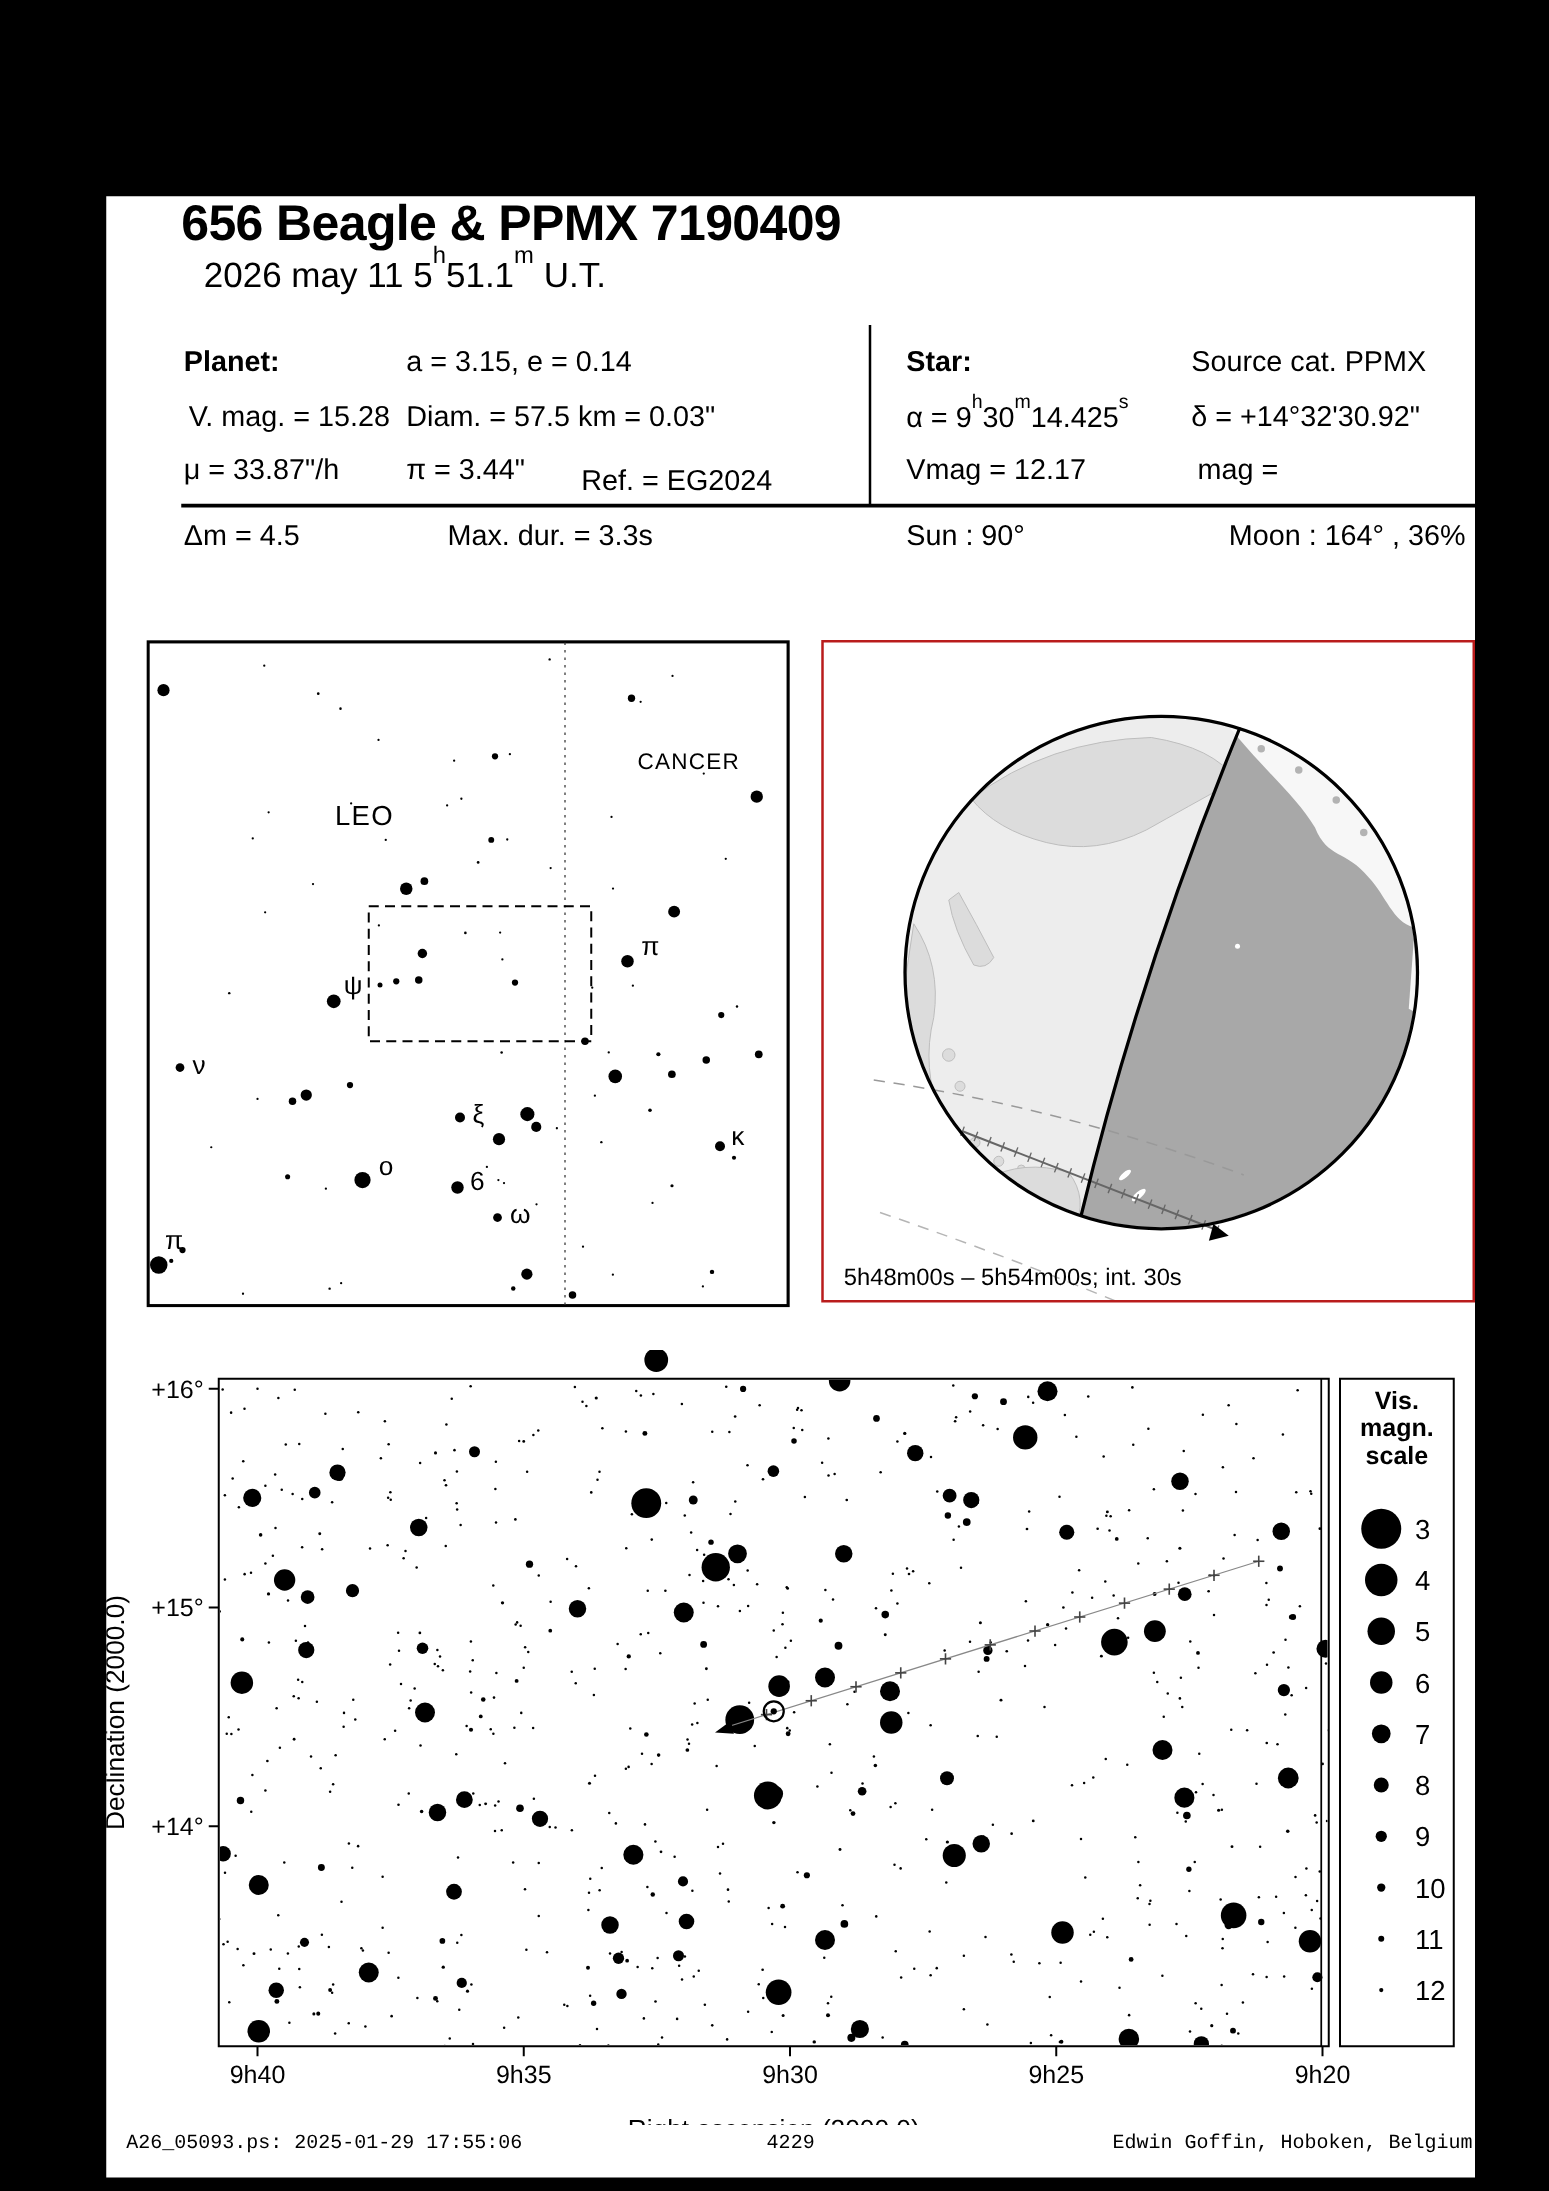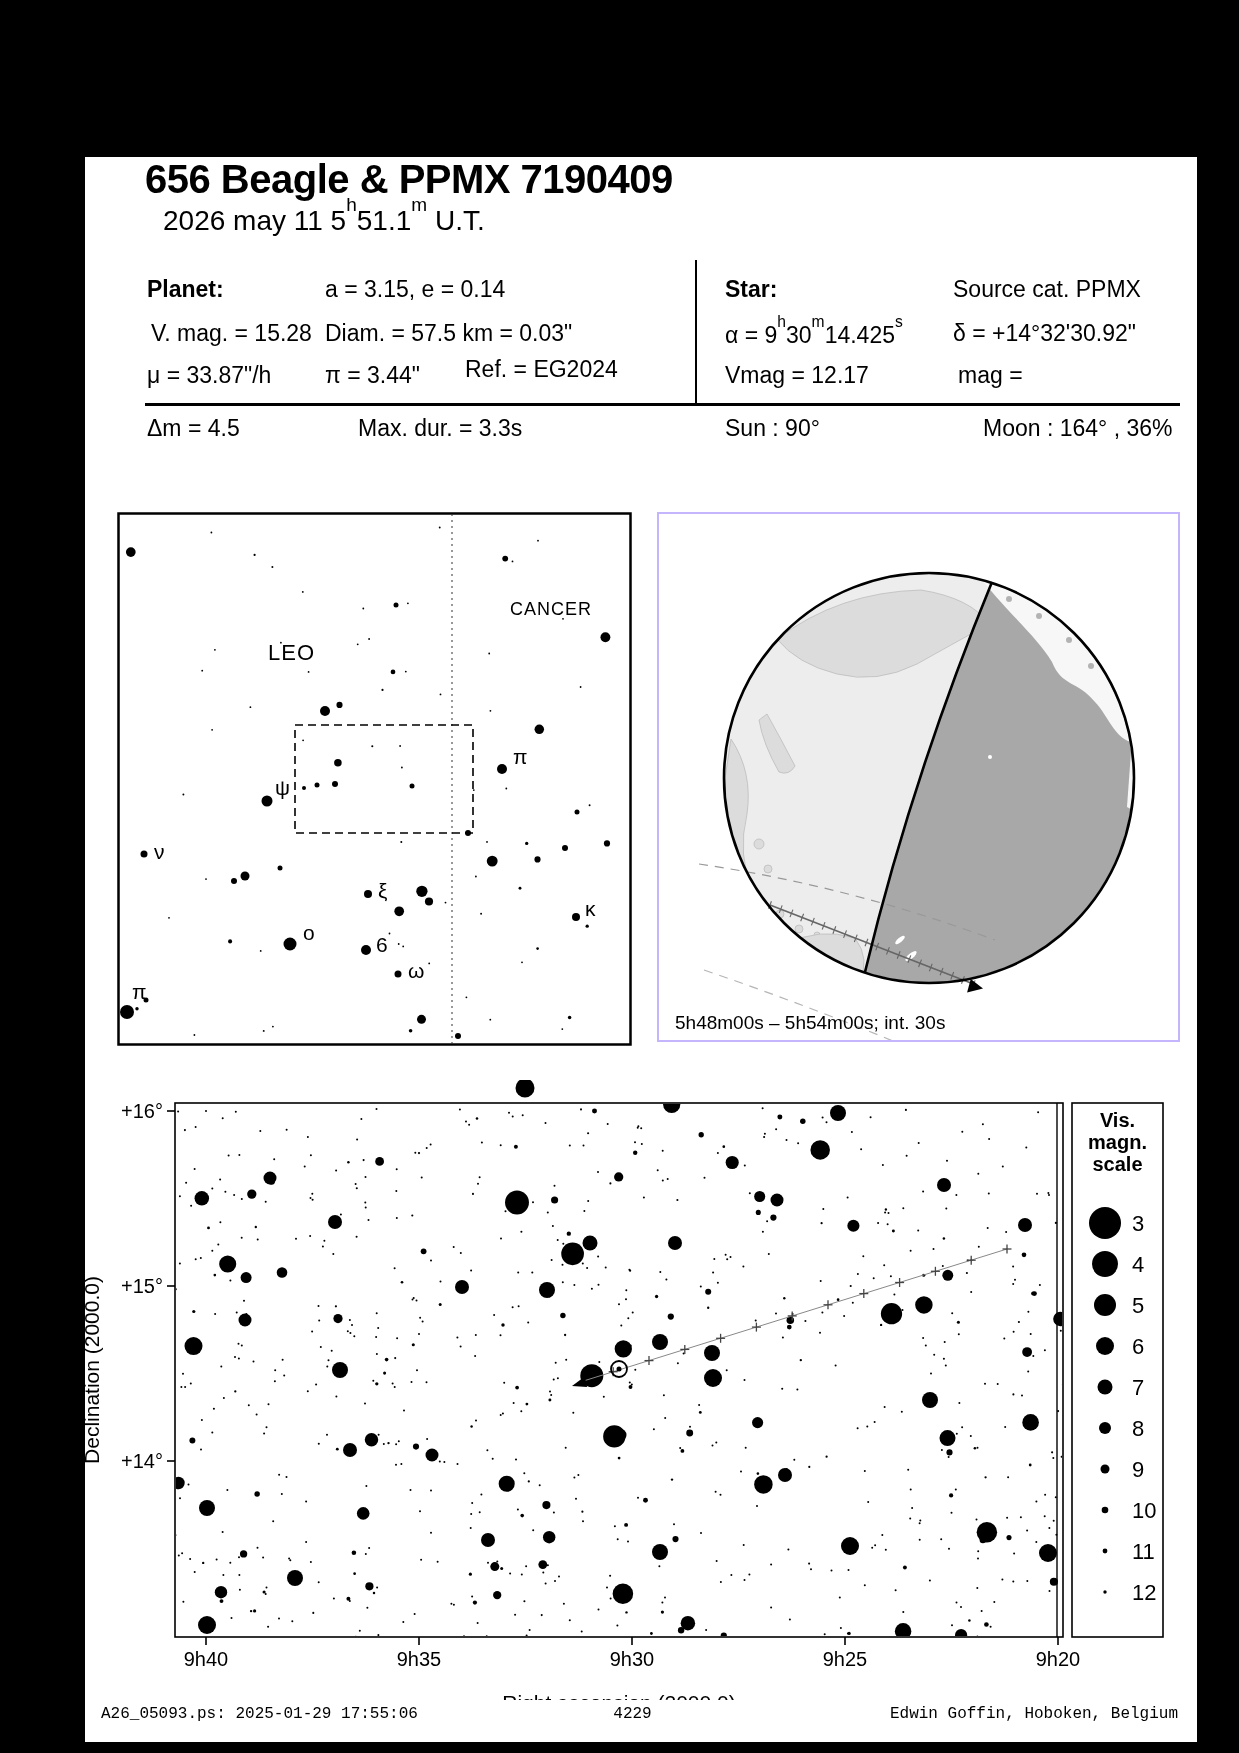--- a/index.html
+++ b/index.html
@@ -1,27 +1,27 @@
 <!DOCTYPE html>
 <html><head>
 <meta charset="utf-8">
 <style>
   html,body{margin:0;padding:0;background:#000;}
   #canvas{position:relative;width:1239px;height:1753px;background:#000;overflow:hidden;
           font-family:"Liberation Sans", sans-serif;}
-  .page{position:absolute;left:85px;top:157px;width:1095px;height:1585px;background:#fff;color:#000;padding-left:17px;}
+  .page{position:absolute;left:85px;top:157px;width:1095px;height:1585px;background:#fff;color:#000;}
   .abs{position:absolute;white-space:nowrap;}
   .title{font-size:40px;font-weight:bold;letter-spacing:-0.5px;}
   .subtitle{font-size:28px;}
   .subtitle sup, .datarow sup{font-size:68%;position:relative;top:-0.45em;}
   .datarow{font-size:23px;}
   .bold{font-weight:bold;}
   .rule{position:absolute;background:#000;}
   .globe-panel{position:absolute;left:572px;top:355px;width:523px;height:530px;
-               border:2px solid #c4b5fd;box-sizing:border-box;background:#fff;}
+               border:2px solid #b91c1c;box-sizing:border-box;background:#fff;}
   .globe-caption{position:absolute;left:16px;bottom:6px;font-size:19px;}
   .footer{position:absolute;top:1548px;left:0;width:1095px;height:24px;
           font-family:"Liberation Mono","DejaVu Sans Mono",monospace;font-size:16px;}
   .footer .fl{position:absolute;left:16px;}
   .footer .fc{position:absolute;left:50%;transform:translateX(-50%);}
   .footer .fr{position:absolute;right:2px;}
   svg text{font-family:"Liberation Sans", sans-serif;fill:#000;}
 </style>
 </head>
 <body>
@@ -31,21 +31,21 @@
 
     <div class="abs title" style="left:60px;top:0px;">656 Beagle  &amp;  PPMX 7190409</div>
     <div class="abs subtitle" style="left:78px;top:46px;"><span>2026 may 11   </span><span>5</span><sup>h</sup><span>51.1</span><sup>m</sup><span> U.T.</span></div>
 
     <div class="abs datarow bold" style="left:62px;top:119px;text-align:right;">Planet:</div>
     <div class="abs datarow" style="left:240px;top:119px;text-align:center;">a = 3.15, e = 0.14</div>
     <div class="abs datarow" style="left:66px;top:163px;">V. mag. = 15.28</div>
     <div class="abs datarow" style="left:240px;top:163px;">Diam. = 57.5 km = 0.03"</div>
     <div class="abs datarow" style="left:62px;top:205px;">μ =  33.87"/h</div>
     <div class="abs datarow" style="left:240px;top:205px;">π =  3.44"</div>
-    <div class="abs datarow" style="left:380px;top:199px;">Ref. = EG2024</div>
+    <div class="abs datarow" style="left:380px;top:214px;">Ref. = EG2024</div>
 
     <div class="rule" style="left:610px;top:103px;width:2px;height:144px;"></div>
 
     <div class="abs datarow bold" style="left:640px;top:119px;">Star:</div>
     <div class="abs datarow" style="left:868px;top:119px;">Source cat.  PPMX</div>
     <div class="abs datarow" style="left:640px;top:163px;"><span>α =  9</span><sup>h</sup><span>30</span><sup>m</sup><span>14.425</span><sup>s</sup></div>
     <div class="abs datarow" style="left:868px;top:163px;">δ = +14°32'30.92"</div>
     <div class="abs datarow" style="left:640px;top:205px;">Vmag = 12.17</div>
     <div class="abs datarow" style="left:873px;top:205px;">mag =</div>
 

